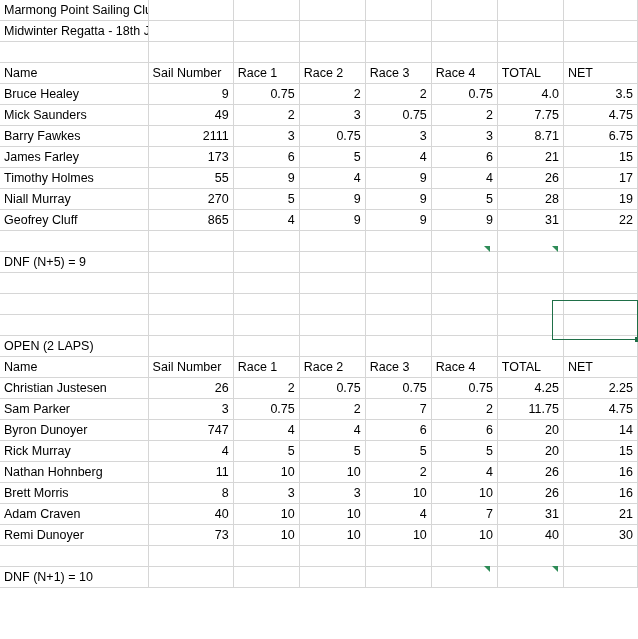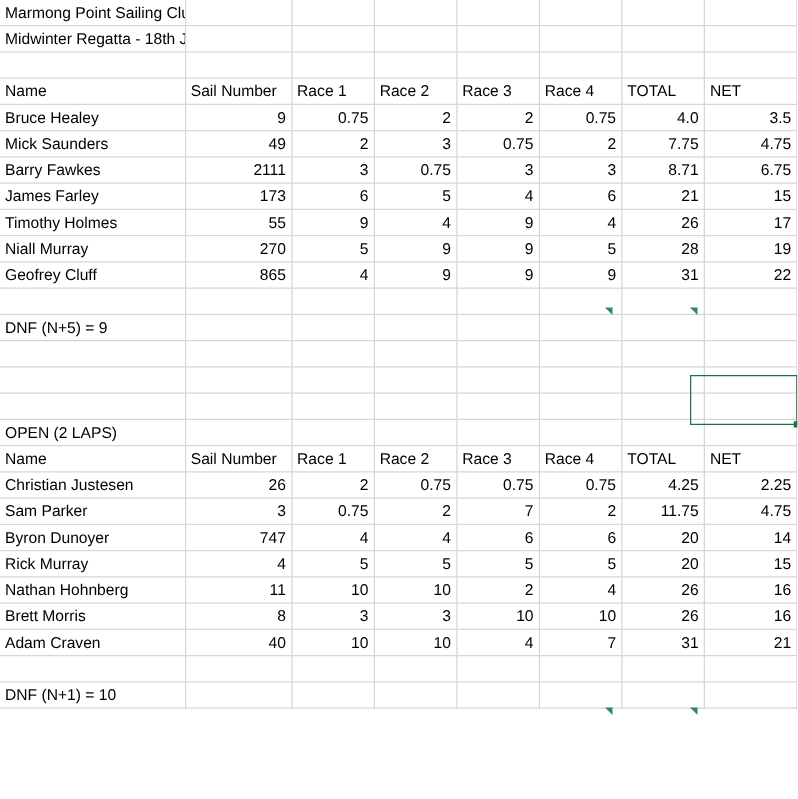--- a/index.html
+++ b/index.html
@@ -335,20 +335,30 @@
           <td class="txt">Adam Craven</td>
           <td class="num">40</td>
           <td class="num">10</td>
           <td class="num">10</td>
           <td class="num">4</td>
           <td class="num">7</td>
           <td class="num">31</td>
           <td class="num">21</td>
         </tr>
         <tr>
+          <td class="txt">Remi Dunoyer</td>
+          <td class="num">73</td>
+          <td class="num">10</td>
+          <td class="num">10</td>
+          <td class="num">10</td>
+          <td class="num">10</td>
+          <td class="num">40</td>
+          <td class="num">30</td>
+        </tr>
+        <tr>
           <td class="txt"></td>
           <td class="txt"></td>
           <td class="txt"></td>
           <td class="txt"></td>
           <td class="txt"></td>
           <td class="txt"></td>
           <td class="txt"></td>
           <td class="txt"></td>
         </tr>
         <tr>

